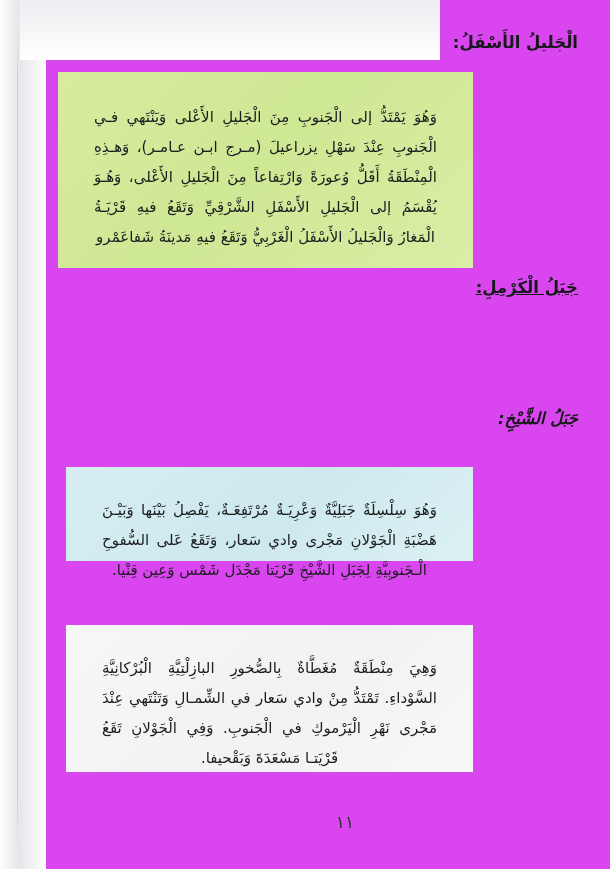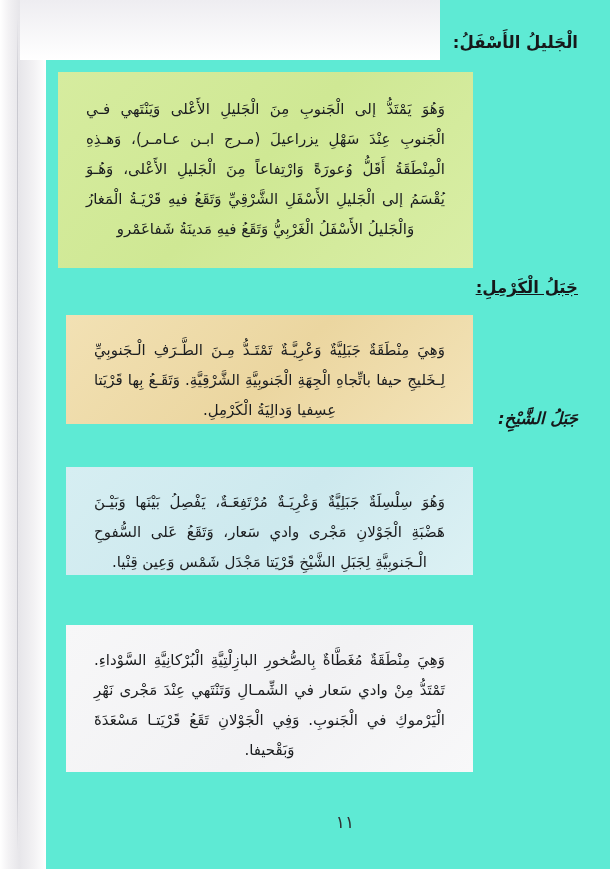--- a/index.html
+++ b/index.html
@@ -4,21 +4,21 @@
 <style>
   html, body {
     margin: 0;
     padding: 0;
     background: #ffffff;
   }
   .page {
     position: relative;
     width: 610px;
     height: 869px;
-    background: #5eead4;
+    background: #d946ef;
     overflow: hidden;
     font-family: "DejaVu Sans", "Liberation Sans", sans-serif;
   }
 
   
   .gutter-shadow {
     position: absolute;
     top: 0;
     left: 0;
     width: 46px;
@@ -80,21 +80,21 @@
     position: absolute;
     box-sizing: border-box;
     text-align: justify;
     text-align-last: center;
     font-size: 15px;
     line-height: 2.0;
     color: #1b1d1f;
     direction: rtl;
   }
   .block p {
-    margin: 8px;
+    margin: 16px;
   }
 
   .block--green {
     left: 58px;
     top: 72px;
     width: 415px;
     height: 196px;
     padding: 14px 20px 10px 20px;
     background: #d3ea9a;
     background-image: linear-gradient(135deg, #d6ec9f 0%, #cfe894 48%, #d9eea6 100%);
@@ -105,21 +105,21 @@
     width: 407px;
     height: 109px;
     padding: 12px 20px 8px 20px;
     background: #efdcab;
     background-image: linear-gradient(135deg, #f2e1b4 0%, #ebd6a0 52%, #f3e3b8 100%);
   }
   .block--blue {
     left: 66px;
     top: 467px;
     width: 407px;
-    height: 108px;
+    height: 94px;
     padding: 12px 20px 8px 20px;
     background: #d2ecf0;
     background-image: linear-gradient(135deg, #d6eef2 0%, #cde9ee 52%, #dcf1f4 100%);
   }
   .block--plain {
     left: 66px;
     top: 625px;
     width: 407px;
     height: 147px;
     padding: 12px 20px 8px 20px;
@@ -151,23 +151,20 @@
   <div class="content">
 
     <div class="heading" style="top:32px;">الْجَليلُ الأَسْفَلُ:</div>
 
     <div class="block block--green">
       <p>وَهُوَ يَمْتَدُّ إلى الْجَنوبِ مِنَ الْجَليلِ الأَعْلى وَيَنْتَهي فـي الْجَنوبِ عِنْدَ سَهْلِ يزراعيلَ (مـرج ابـن عـامـر)، وَهـذِهِ الْمِنْطَقَةُ أَقَلُّ وُعورَةً وَارْتِفاعاً مِنَ الْجَليلِ الأَعْلى، وَهُـوَ يُقْسَمُ إلى الْجَليلِ الأَسْفَلِ الشَّرْقِيِّ وَتَقَعُ فيهِ قَرْيَـةُ الْمَغارُ وَالْجَليلُ الأَسْفَلُ الْغَرْبِيُّ وَتَقَعُ فيهِ مَدينَةُ شَفاعَمْرو</p>
     </div>
 
     <div class="heading" style="top:277px;text-decoration:underline;">جَبَلُ الْكَرْمِلِ:</div>
 
-    <div class="block block--sand">
-      <p>وَهِيَ مِنْطَقَةٌ جَبَلِيَّةٌ وَعْرِيَّـةٌ تَمْتَـدُّ مِـنَ الطَّـرَفِ الْـجَنوبِيِّ لِـخَليجِ حيفا باتِّجاهِ الْجِهَةِ الْجَنوبِيَّةِ الشَّرْقِيَّةِ. وَتَقَـعُ بِها قَرْيَتا عِسِفيا وَدالِيَةُ الْكَرْمِلِ.</p>
-    </div>
 
     <div class="heading" style="top:408px;font-style:italic;">جَبَلُ الشَّيْخِ:</div>
 
     <div class="block block--blue">
       <p>وَهُوَ سِلْسِلَةٌ جَبَلِيَّةٌ وَعْرِيَـةٌ مُرْتَفِعَـةٌ، يَفْصِلُ بَيْنَها وَبَيْـنَ هَضْبَةِ الْجَوْلانِ مَجْرى وادي سَعار، وَتَقَعُ عَلى السُّفوحِ الْـجَنوبِيَّةِ لِجَبَلِ الشَّيْخِ قَرْيَتا مَجْدَل شَمْس وَعِين قِنْيا.</p>
     </div>
 
 
     <div class="block block--plain">
       <p>وَهِيَ مِنْطَقَةٌ مُغَطَّاةٌ بِالصُّخورِ البازِلْتِيَّةِ الْبُرْكانِيَّةِ السَّوْداءِ. تَمْتَدُّ مِنْ وادي سَعار في الشِّمـالِ وَتَنْتَهي عِنْدَ مَجْرى نَهْرِ الْيَرْموكِ في الْجَنوبِ. وَفِي الْجَوْلانِ تَقَعُ قَرْيَتـا مَسْعَدَةَ وَبَقْحيفا.</p>

